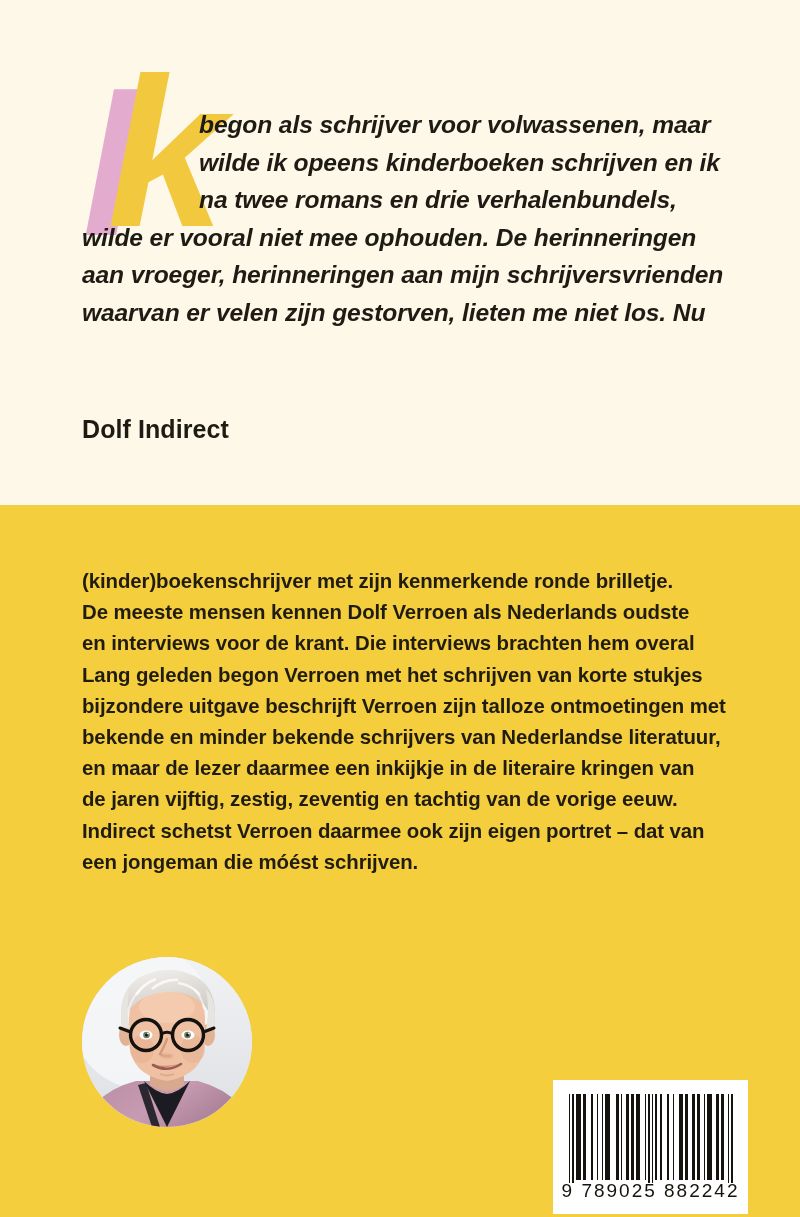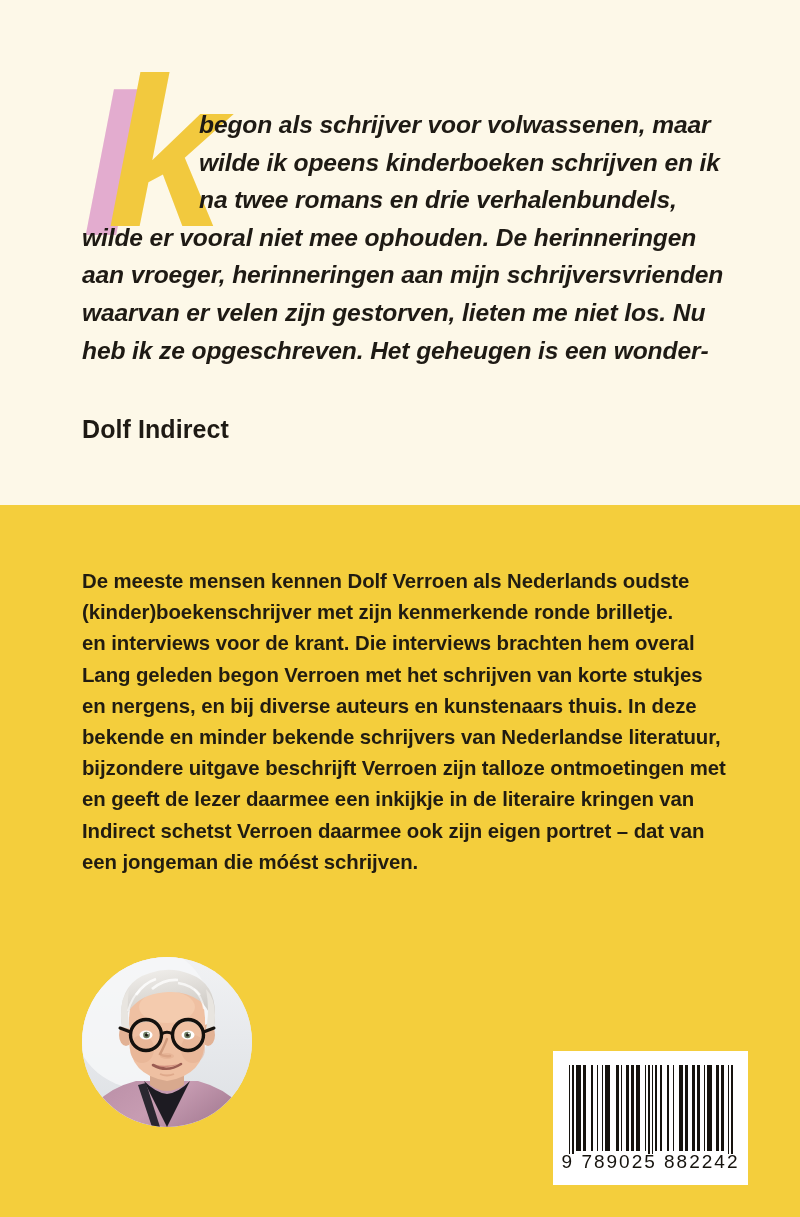--- a/index.html
+++ b/index.html
@@ -135,21 +135,21 @@
     border-radius: 50%;
     overflow: hidden;
     background: #E7E9EC;
   }
   .portrait svg { display: block; }
 
   
   .barcode-box {
     position: absolute;
     left: 553px;
-    top: 1051px;
+    top: 1080px;
     width: 195px;
     height: 134px;
     background: #FFFFFF;
     box-sizing: border-box;
     padding: 14px;
   }
   .barcode-bars {
     position: absolute;
     left: 16px;
     top: 14px;
@@ -193,34 +193,33 @@
     <span class="glyph glyph-k">k</span>
   </div>
 
   <div class="quote">
     <span class="ln indent">begon als schrijver voor volwassenen, maar</span>
     <span class="ln indent">wilde ik opeens kinderboeken schrijven en ik</span>
     <span class="ln indent">na twee romans en drie verhalenbundels,</span>
     <span class="ln">wilde er vooral niet mee ophouden. De herinneringen</span>
     <span class="ln">aan vroeger, herinneringen aan mijn schrijversvrienden</span>
     <span class="ln">waarvan er velen zijn gestorven, lieten me niet los. Nu</span>
-    <span class="ln">heb ik ze opgeschreven. Het geheugen is een wonder-</span>
   </div>
 
   <div class="attribution">Dolf Indirect</div>
 
   <div class="blurb">
+    <span class="ln">(kinder)boekenschrijver met zijn kenmerkende ronde brilletje.</span>
     <span class="ln">De meeste mensen kennen Dolf Verroen als Nederlands oudste</span>
-    <span class="ln">(kinder)boekenschrijver met zijn kenmerkende ronde brilletje.</span>
     <span class="ln">en interviews voor de krant. Die interviews brachten hem overal</span>
     <span class="ln">Lang geleden begon Verroen met het schrijven van korte stukjes</span>
-    <span class="ln">en nergens, en bij diverse auteurs en kunstenaars thuis. In deze</span>
+    <span class="ln">bijzondere uitgave beschrijft Verroen zijn talloze ontmoetingen met</span>
     <span class="ln">bekende en minder bekende schrijvers van Nederlandse literatuur,</span>
-    <span class="ln">bijzondere uitgave beschrijft Verroen zijn talloze ontmoetingen met</span>
-    <span class="ln">en geeft de lezer daarmee een inkijkje in de literaire kringen van</span>
+    <span class="ln">en maar de lezer daarmee een inkijkje in de literaire kringen van</span>
+    <span class="ln">de jaren vijftig, zestig, zeventig en tachtig van de vorige eeuw.</span>
     <span class="ln">Indirect schetst Verroen daarmee ook zijn eigen portret – dat van</span>
     <span class="ln">een jongeman die móést schrijven.</span>
   </div>
 
   <div class="portrait">
     <svg width="170" height="170" viewBox="0 0 170 170">
       <defs>
         <linearGradient id="bgGrad" x1="0" y1="0" x2="0" y2="1">
           <stop offset="0%" stop-color="#F1F2F4"></stop>
           <stop offset="100%" stop-color="#DDE0E4"></stop>

